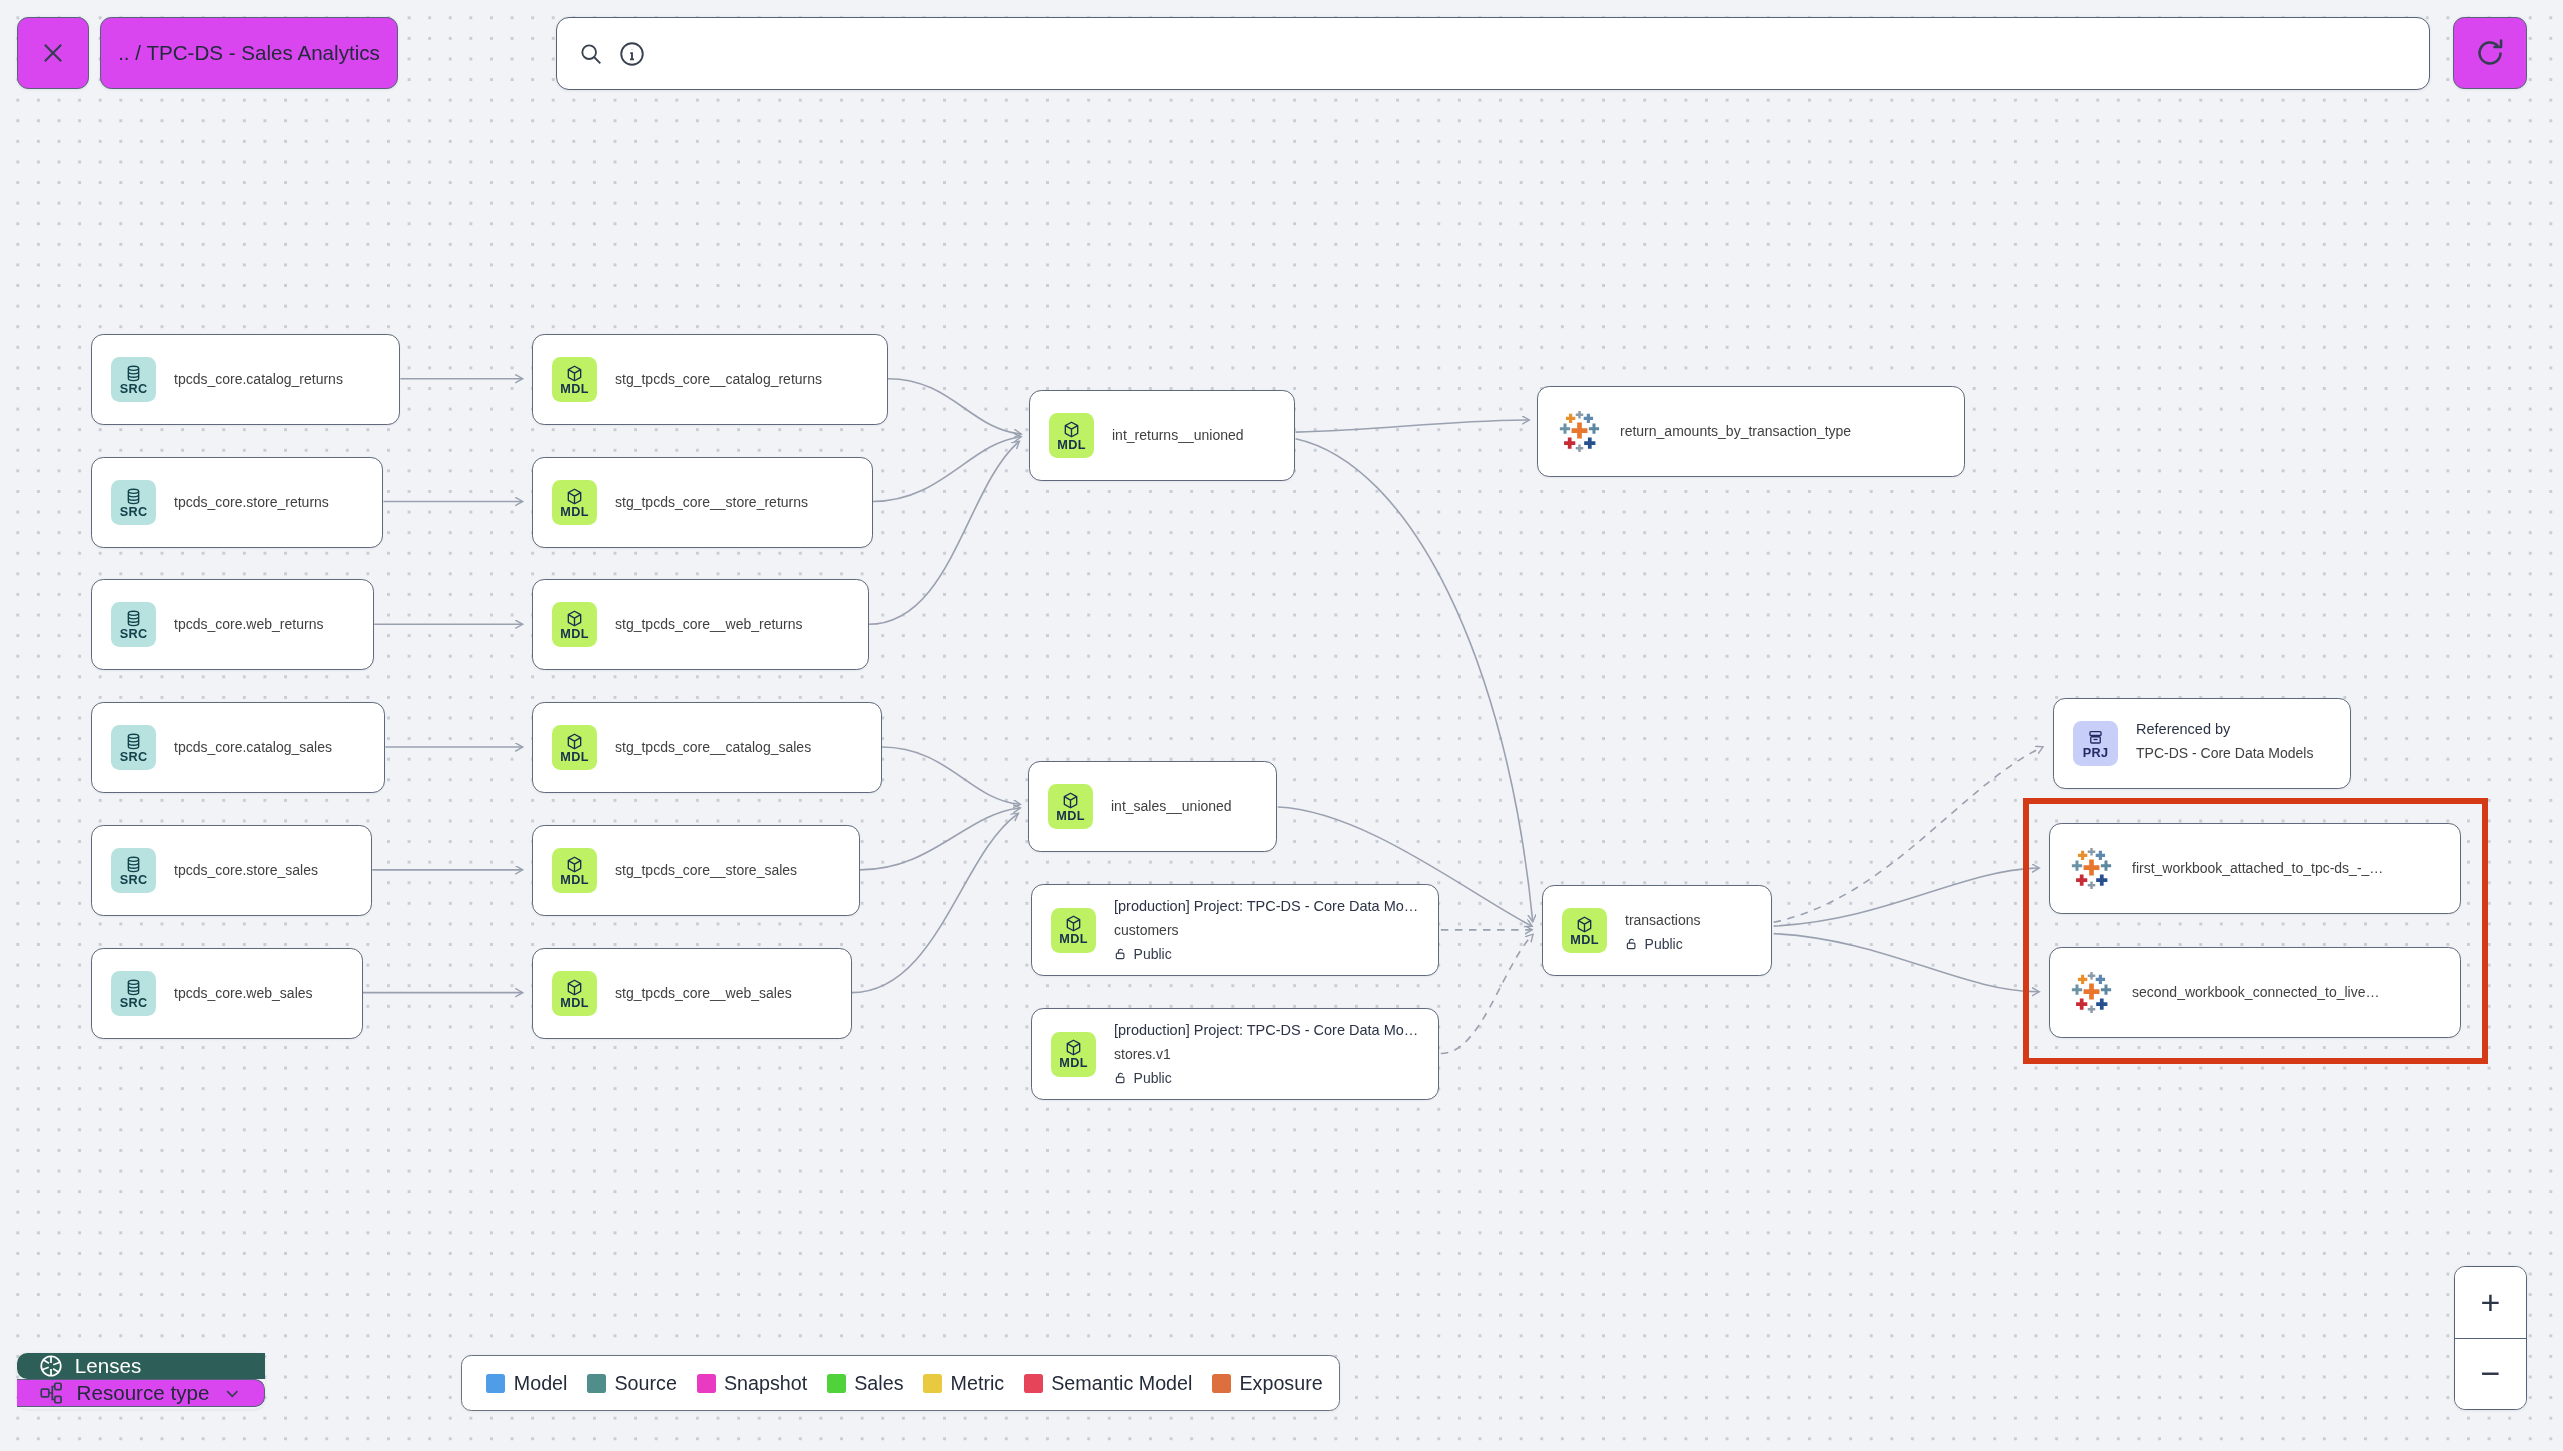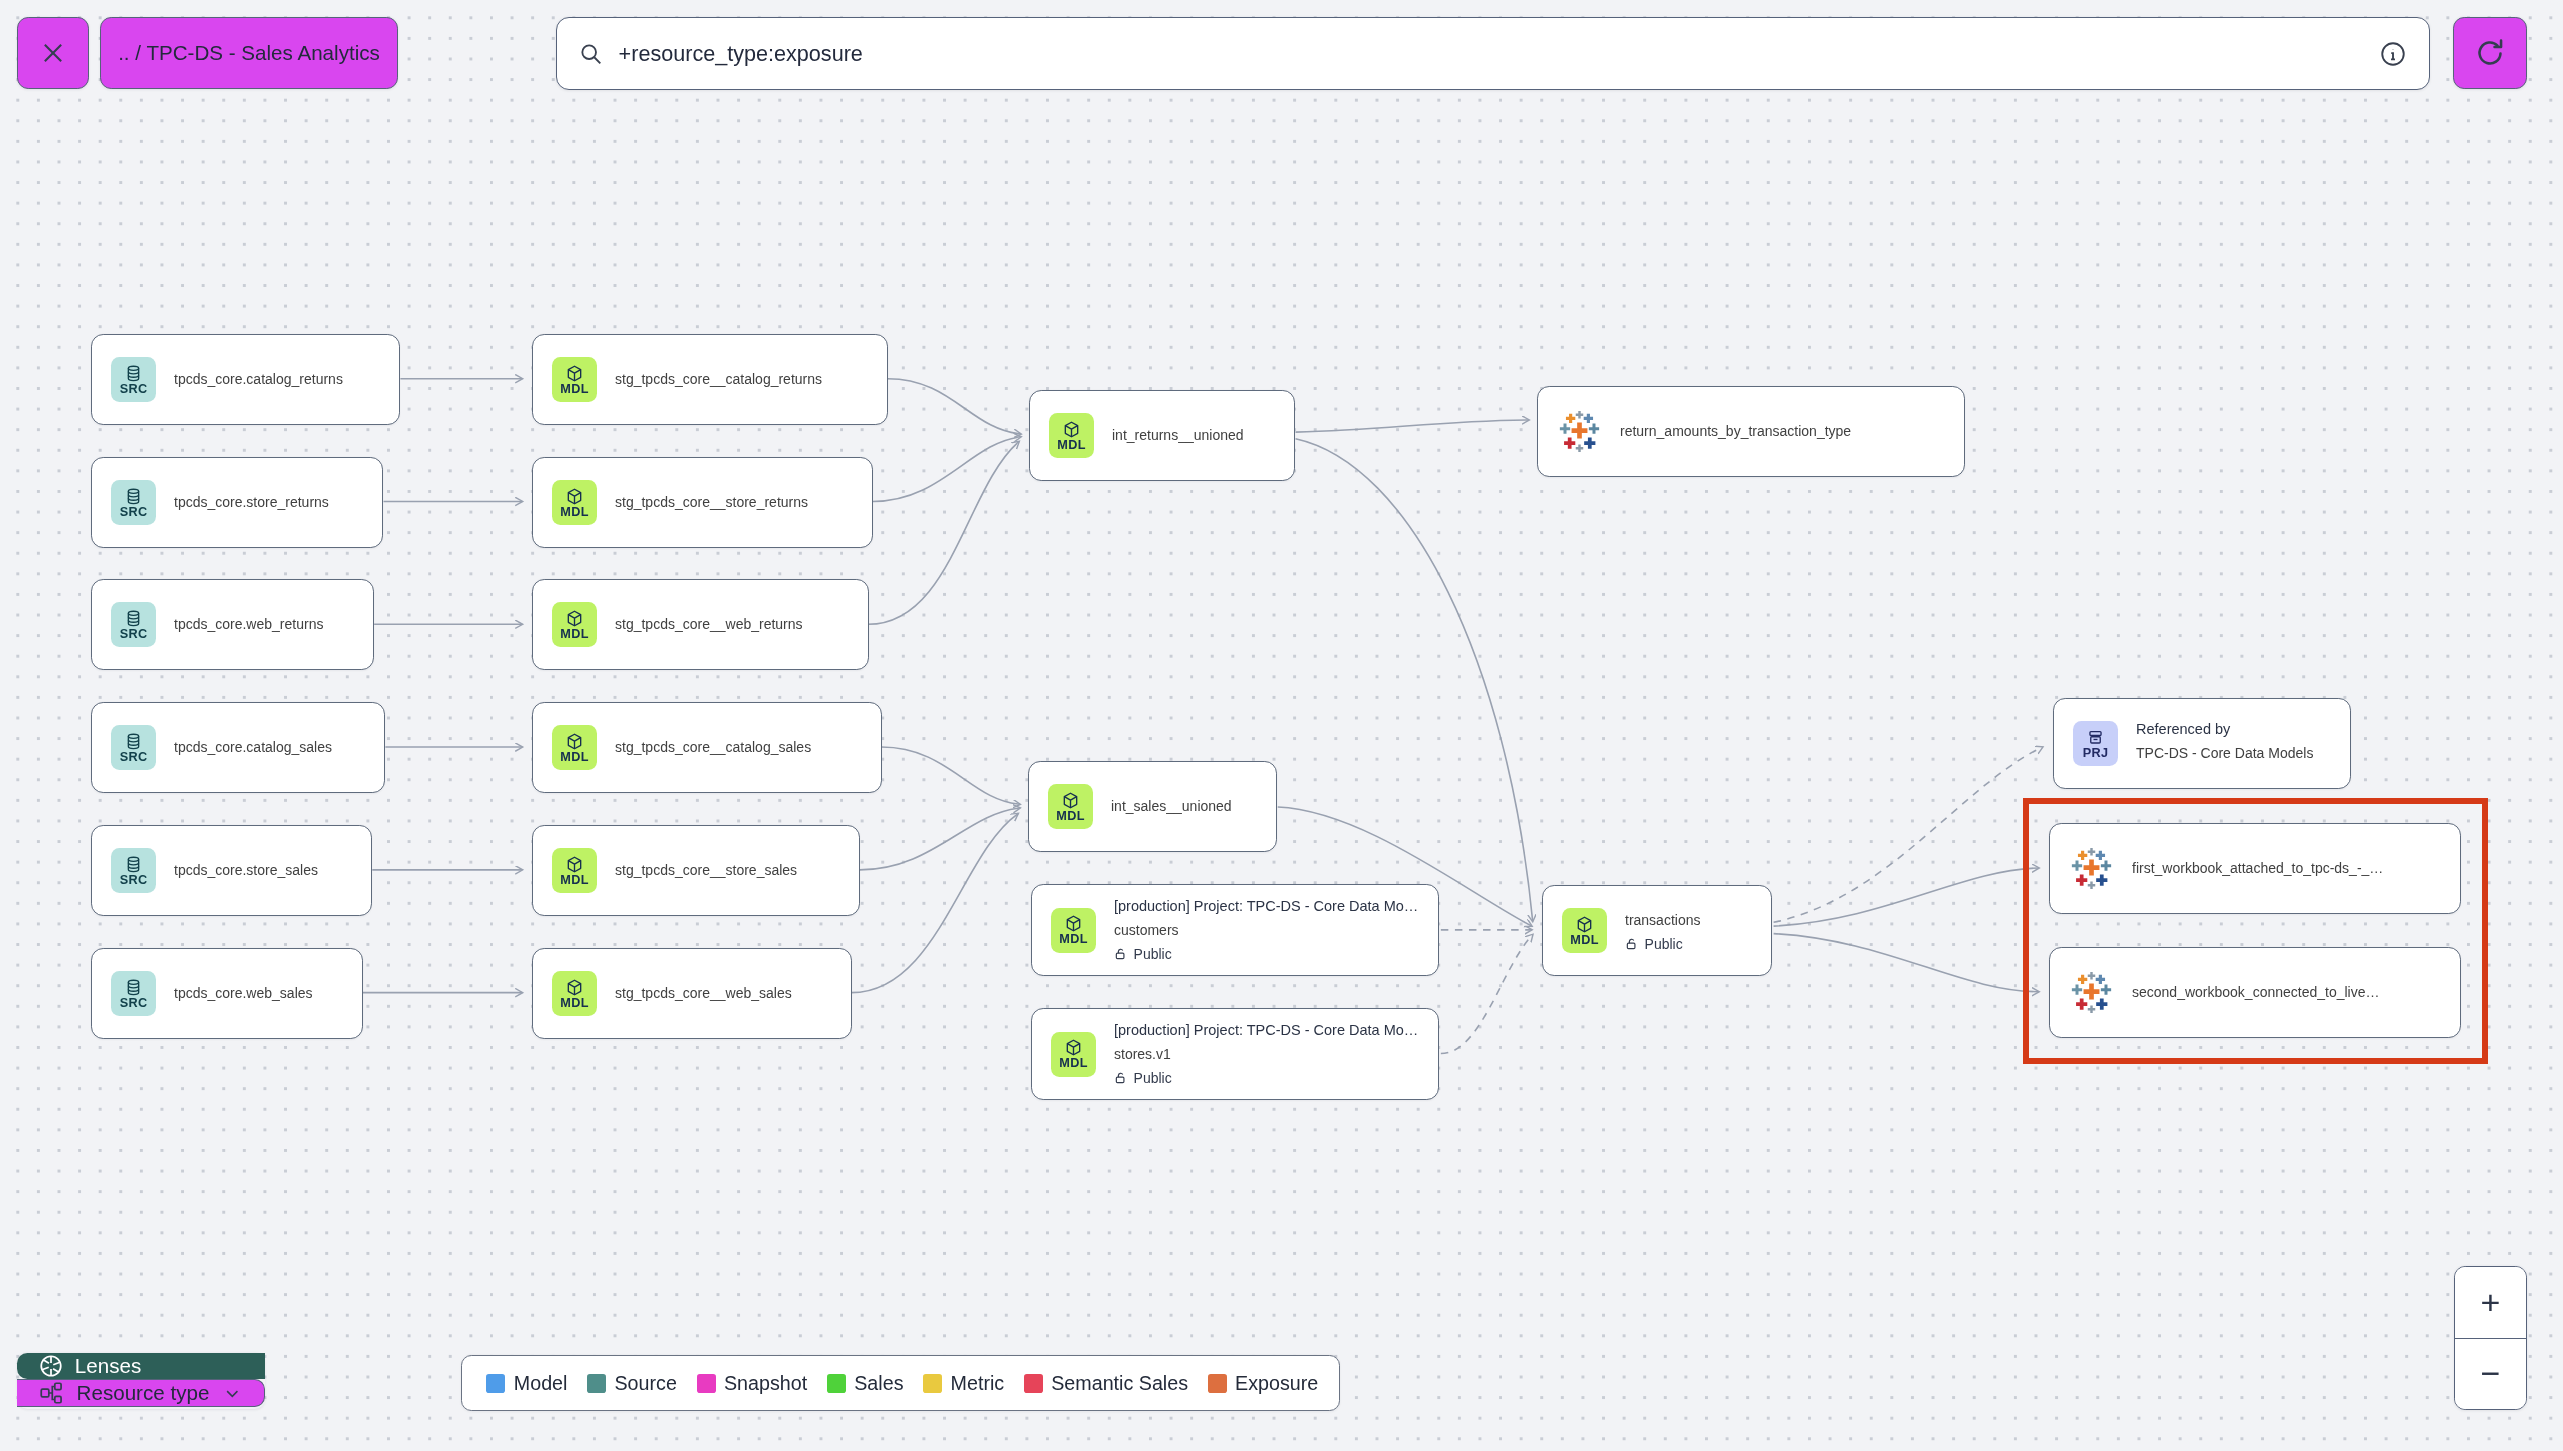--- a/index.html
+++ b/index.html
@@ -443,21 +443,20 @@
   <span class="crumb">.. / TPC-DS - Sales Analytics</span>
 </div>
 
 <div class="searchwrap">
   <span class="icon">
     <svg width="26" height="26" viewBox="0 0 24 24" fill="none" stroke="#39404f" stroke-width="1.7">
         <circle cx="10.3" cy="10.3" r="6.3"></circle>
         <path d="M15 15l5.6 5.6"></path>
       </svg>
   </span>
-  <input type="text" value="+resource_type:exposure" style="">
   <span class="icon">
     <svg width="30" height="30" viewBox="0 0 24 24" fill="none" stroke="#39404f" stroke-width="1.5">
         <circle cx="12" cy="12" r="8.6"></circle>
         <path d="M12 8.1v.3M10.6 11.3H12v5M10.4 16.3h3.2"></path>
       </svg>
   </span>
 </div>
 
 <div class="tbtn" style="left:2453px;top:17px;width:74px;height:72px;">
   <span class="icon">
@@ -512,21 +511,21 @@
     <div class="litem">
       <span class="lswatch" style="background:#4fd23a"></span>
       <span>Sales</span>
     </div>
     <div class="litem">
       <span class="lswatch" style="background:#e9c93f"></span>
       <span>Metric</span>
     </div>
     <div class="litem">
       <span class="lswatch" style="background:#e64459"></span>
-      <span>Semantic Sales</span>
+      <span>Semantic Model</span>
     </div>
     <div class="litem">
       <span class="lswatch" style="background:#dd6f3f"></span>
       <span>Exposure</span>
     </div>
   </div>
 
 <div class="zoomctl">
   <div class="zbtn">+</div>
   <div class="zbtn">−</div>

